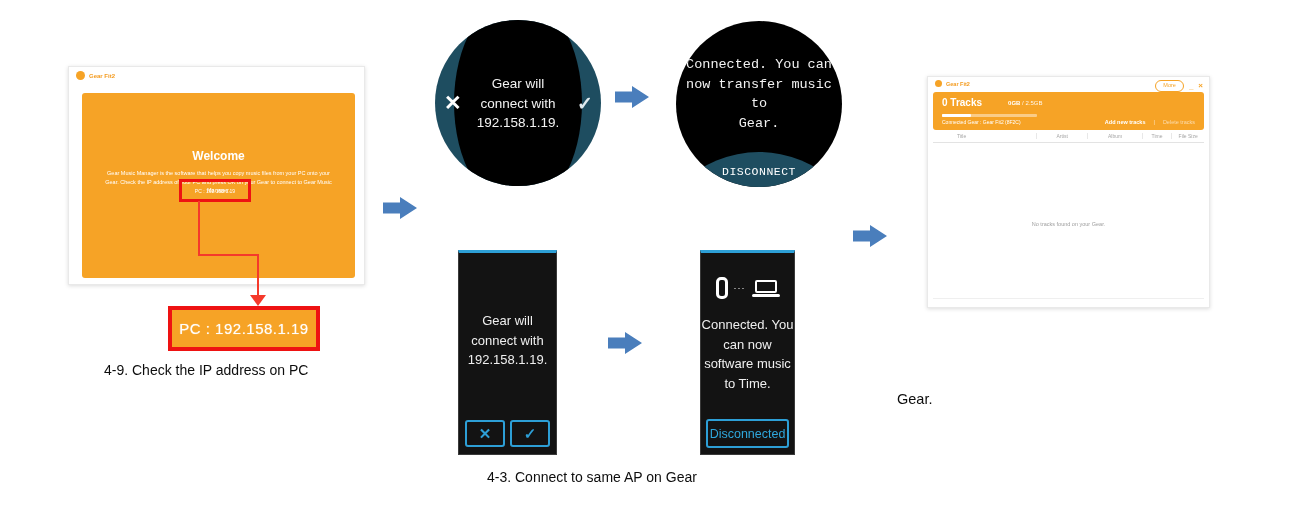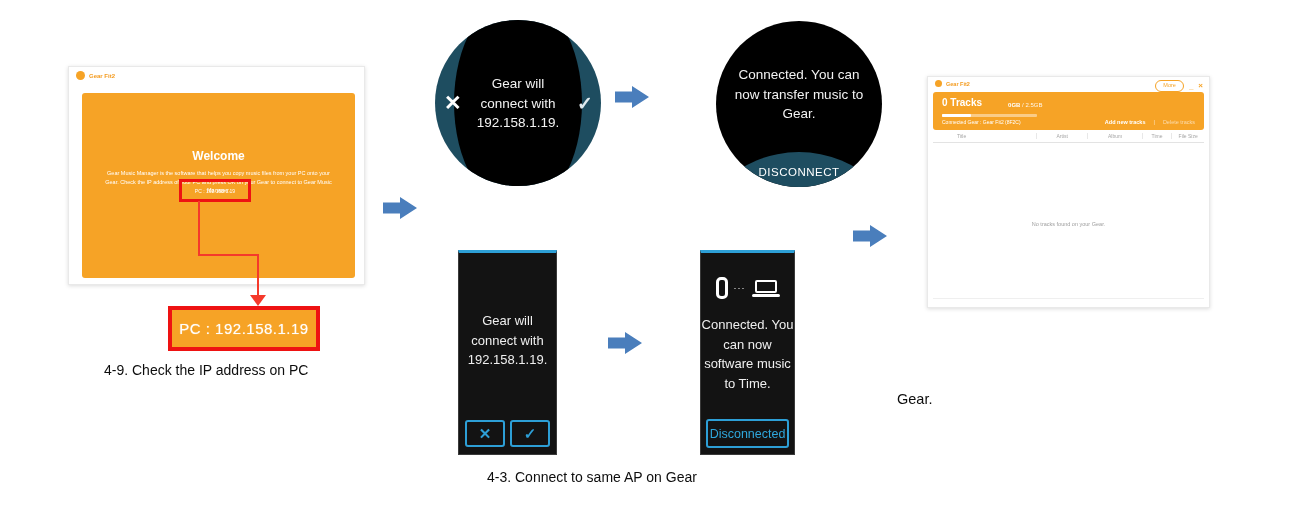--- a/index.html
+++ b/index.html
@@ -54,21 +54,21 @@
   .laptop-screen { width:22px; height:13px; border:2.5px solid #fff; border-radius:2px; }
   .laptop-base { width:28px; height:3px; background:#fff; border-radius:1.5px; margin-top:1px; }
 
   
   .right-window { left:927px; top:76px; width:283px; height:232px; }
   .rw-controls { position:absolute; right:6px; top:3px; display:flex; align-items:center; gap:5px; }
   .more-pill { border:1px solid #F6A326; color:#F6A326; font-size:5.5px; line-height:1; padding:2px 7px; border-radius:6px; background:#fff; }
   .win-min, .win-close { color:#F6A326; font-size:8px; line-height:1; font-weight:bold; }
   .win-min { margin-top:2px; }
   .orange-header { position:absolute; left:5px; right:5px; top:15px; height:38px; background:#F6A326; border-radius:3px; color:#fff; }
-  .oh-row1 { display:flex; align-items:flex-end; padding:5px 9px 0; }
+  .oh-row1 { display:flex; align-items:center; padding:5px 9px 0; }
   .tracks-count { font-size:10px; font-weight:bold; }
   .storage { margin-left:26px; font-size:6px; }
   .storage b { font-weight:bold; }
   .storage .total { opacity:.9; font-weight:normal; }
   .progress-track { position:absolute; left:9px; top:22px; width:95px; height:3px; background:rgba(255,255,255,.45); border-radius:1px; }
   .progress-fill { width:30%; height:100%; background:#fff; border-radius:1px; }
   .connected-state { position:absolute; left:9px; bottom:5px; font-size:5px; }
   .header-actions { position:absolute; right:9px; bottom:5px; display:flex; gap:8px; align-items:center; font-size:5.5px; }
   .add-tracks { font-weight:bold; }
   .action-sep { opacity:.7; }
@@ -139,21 +139,21 @@
   <div class="round-mask"></div>
   <div class="round-msg">
     <div>Gear will</div>
     <div>connect with</div>
     <div>192.158.1.19.</div>
   </div>
   <span class="round-x">✕</span>
   <span class="round-check">✓</span>
 </div>
 
-<div class="round-screen" style="left:716px; top:21px;">
+<div class="round-screen" style="left:676px; top:21px;font-family:Liberation Mono, monospace;">
   <div class="round-cap"></div>
   <div class="round-msg" style="top:44%;">
     <div>Connected. You can</div>
     <div>now transfer music to</div>
     <div>Gear.</div>
   </div>
   <div class="round-btn">DISCONNECT</div>
 </div>
 
 <div class="band-screen" style="left:458px; top:250px; width:99px; height:205px;">

